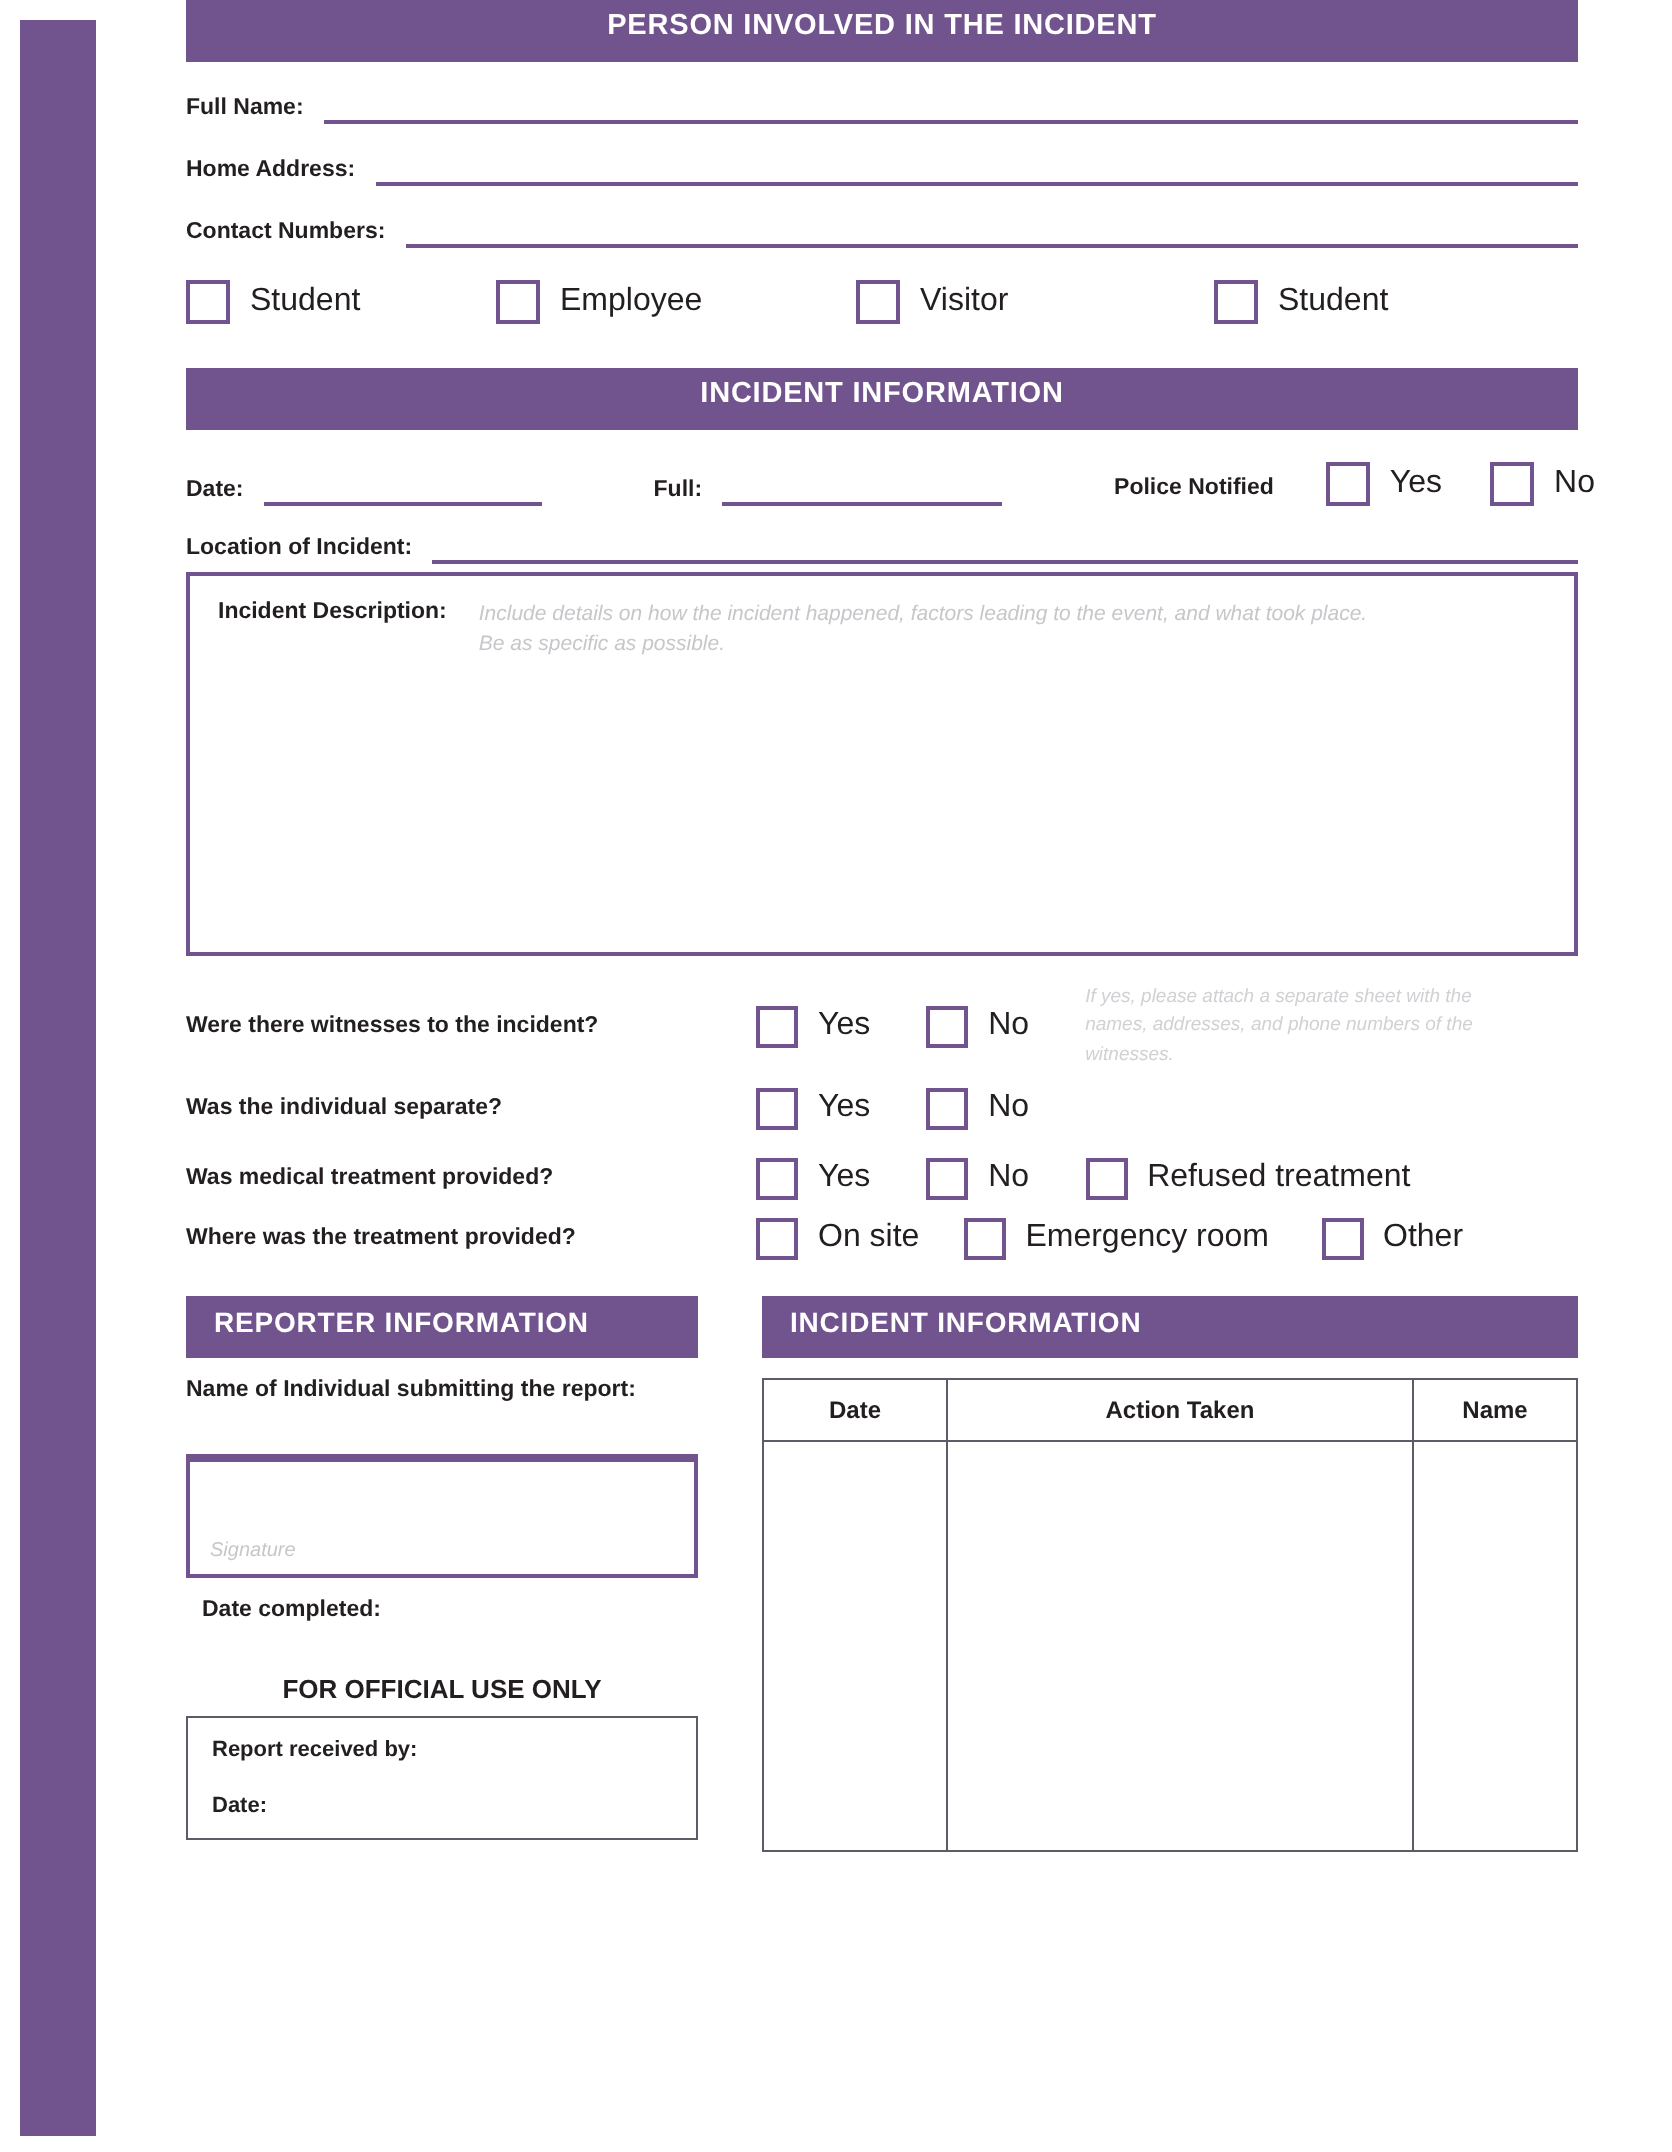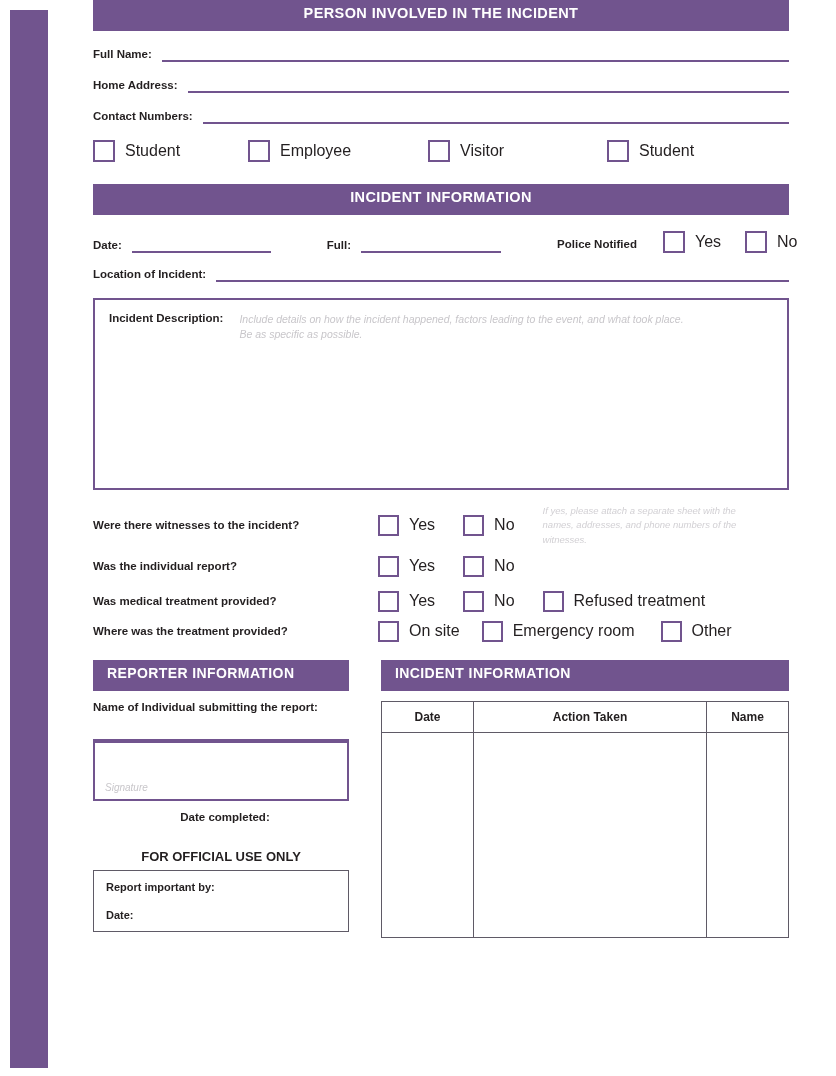--- a/index.html
+++ b/index.html
@@ -46,21 +46,21 @@
   .cb { width: 22px; height: 22px; border: 2px solid #71548e; background: #fff; flex: none; }
   .cb-sm { width: 21px; height: 21px; border: 2px solid #71548e; background: #fff; flex: none; }
   .cb-label { font-size: 16px; color: #231f20; margin-left: 10px; white-space: nowrap; }
 
   .type-row { display: flex; margin-top: 16px; }
   .type-item { display: flex; align-items: center; }
 
   
   .desc-box {
     border: 2px solid #71548e; background: #fff;
-    margin-top: 16px; padding: 12px 14px;
+    margin-top: 4px; padding: 12px 14px;
   }
   .desc-box.tall { height: 192px; }
   .desc-box.short { height: 52px; }
   .desc-inner { display: flex; align-items: flex-start; }
   .desc-label { font-size: 11.5px; font-weight: bold; color: #231f20; white-space: nowrap; }
   .placeholder {
     font-size: 10.5px; font-style: italic; color: #c8c6ca; line-height: 1.45;
   }
   .desc-label + .placeholder { margin-left: 16px; }
 
@@ -83,21 +83,21 @@
   .name-line { border-bottom: 2px solid #71548e; height: 28px; }
   .sig-box {
     border: 2px solid #71548e; height: 60px; position: relative; background: #fff;
   }
   .sig-text {
     position: absolute; left: 10px; bottom: 6px;
     font-size: 10px; font-style: italic; color: #c8c6ca;
   }
   .date-completed {
     font-size: 11.5px; font-weight: bold; color: #231f20;
-    margin-top: 10px; padding-left: 8px; text-align: center;
+    margin-top: 10px; padding-left: 8px;
   }
   .official-title {
     text-align: center; font-size: 13px; font-weight: bold;
     color: #231f20; margin-top: 26px;
   }
   .official-box {
     border: 1px solid #5f5a66; height: 62px; margin-top: 6px;
     padding: 10px 12px; background: #fff;
   }
   .official-line { font-size: 11px; font-weight: bold; color: #231f20; }
@@ -197,21 +197,21 @@
         <span class="cb-label">Yes</span>
       </span>
       <span class="q-opt" style="margin-left:28px">
         <span class="cb-sm"></span>
         <span class="cb-label">No</span>
       </span>
       <span class="q-note" style="margin-left:28px;width:200px">If yes, please attach a separate sheet with the names, addresses, and phone numbers of the witnesses.</span>
     </div>
 
     <div class="q-row" style="margin-top:9px">
-      <span class="q-label" style="width:285px">Was the individual report?</span>
+      <span class="q-label" style="width:285px">Was the individual separate?</span>
       <span class="q-opt">
         <span class="cb-sm"></span>
         <span class="cb-label">Yes</span>
       </span>
       <span class="q-opt" style="margin-left:28px">
         <span class="cb-sm"></span>
         <span class="cb-label">No</span>
       </span>
     </div>
 
@@ -257,21 +257,21 @@
         <div class="name-line"></div>
 
         <div class="sig-box">
           <span class="sig-text">Signature</span>
         </div>
 
         <div class="date-completed">Date completed:</div>
 
         <div class="official-title">FOR OFFICIAL USE ONLY</div>
         <div class="official-box">
-          <div class="official-line">Report important by:</div>
+          <div class="official-line">Report received by:</div>
           <div class="official-line">Date:</div>
         </div>
       </div>
 
       <div class="col-right">
         <div class="section-bar left-align">INCIDENT INFORMATION</div>
 
         <table class="log">
           <thead>
             <tr>

